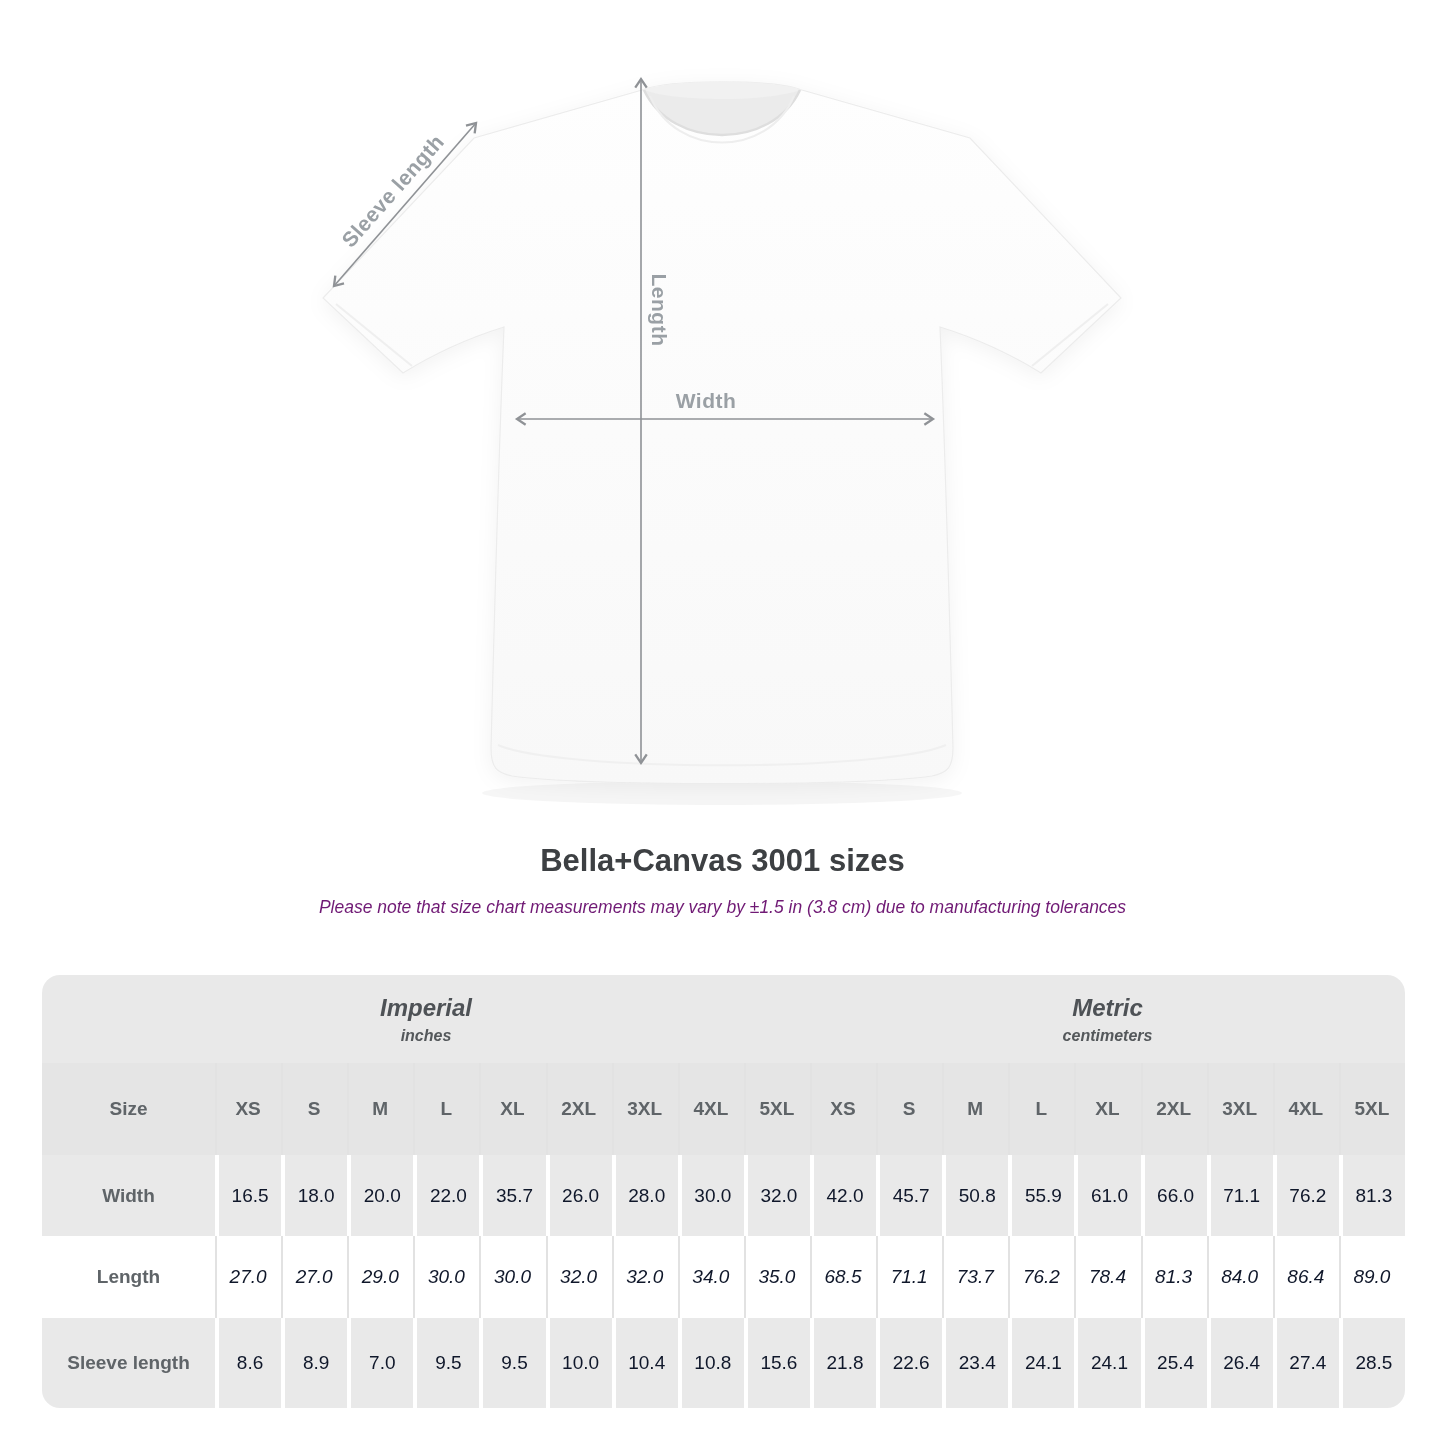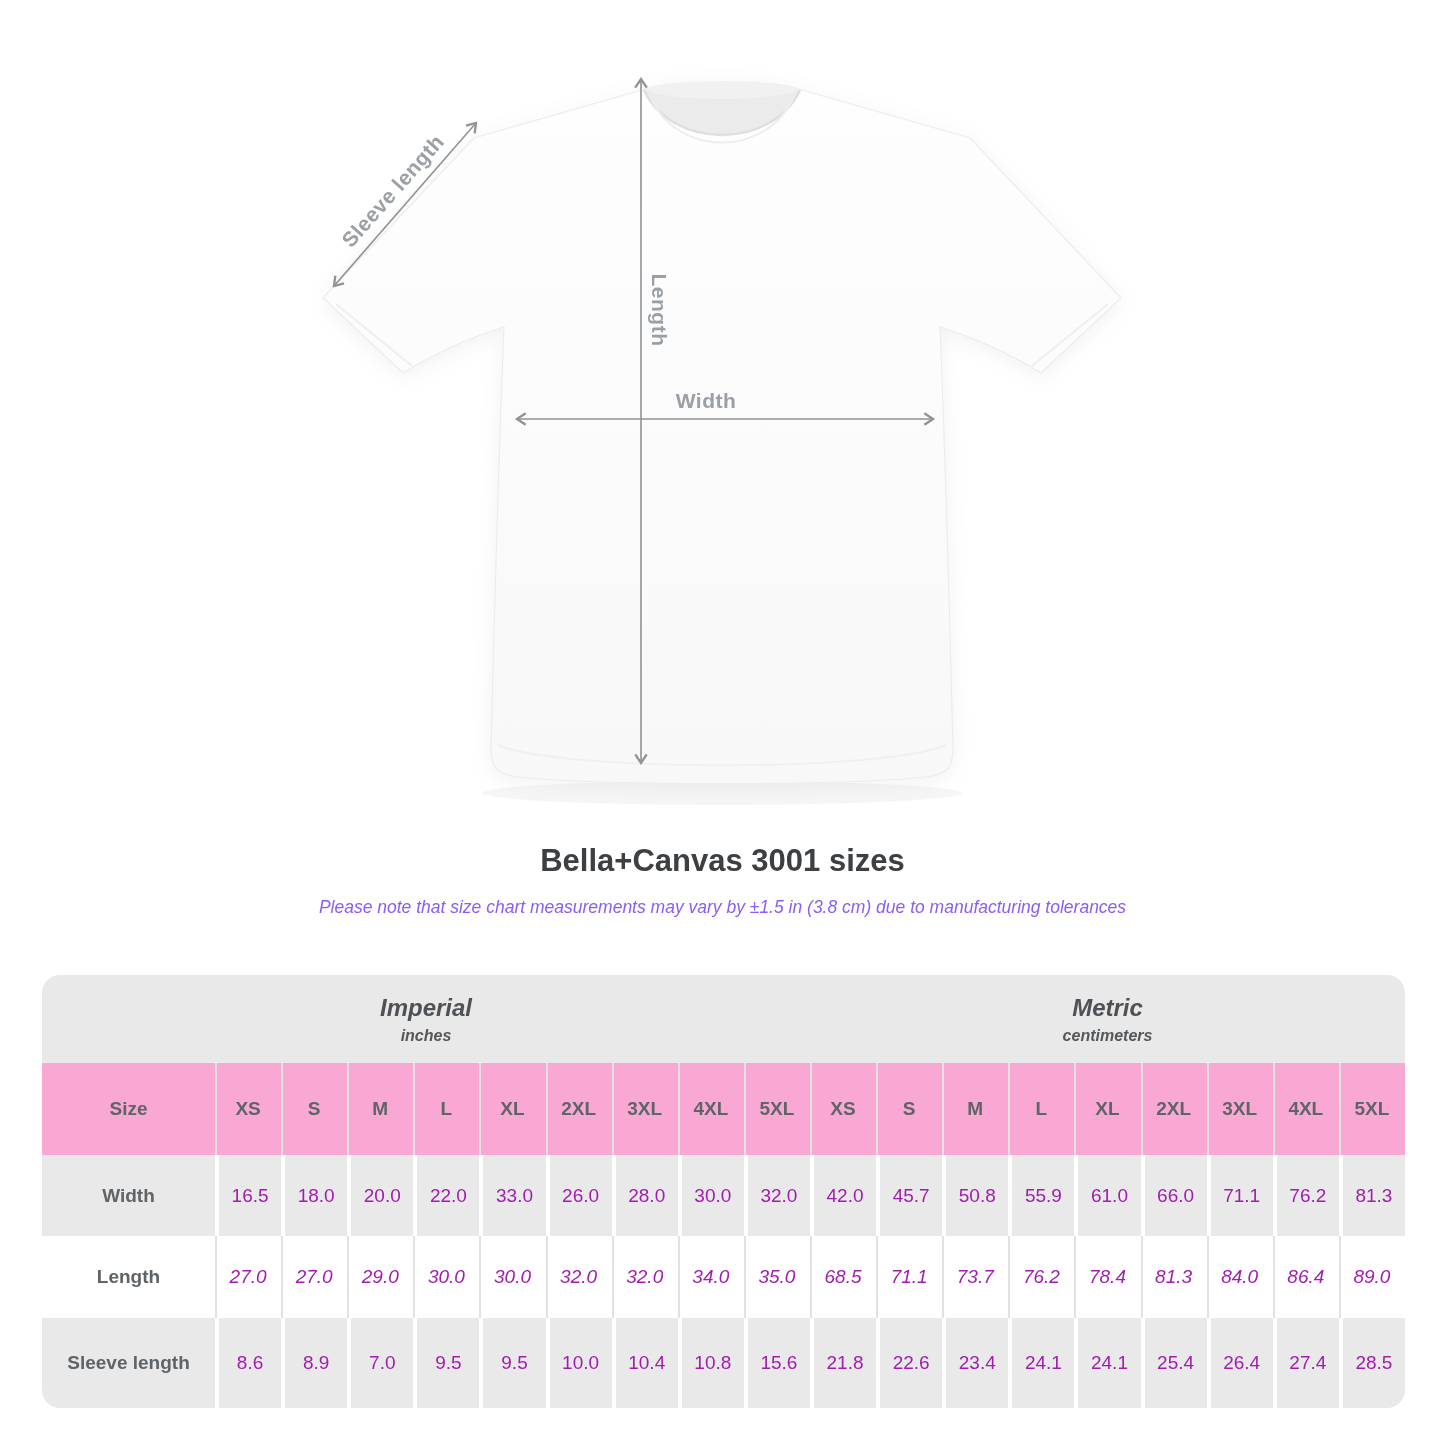--- a/index.html
+++ b/index.html
@@ -19,21 +19,21 @@
   .lbl-length { left:659px; top:310px; transform:translate(-50%,-50%) rotate(90deg); }
   .lbl-width  { left:706px; top:401px; transform:translate(-50%,-50%); }
 
   
   .chart-title {
     position:absolute; left:0; top:843px; width:1445px; text-align:center;
     font-size:31px; font-weight:bold; color:#3d4043;
   }
   .chart-subtitle {
     position:absolute; left:0; top:897px; width:1445px; text-align:center;
-    font-size:17.5px; font-style:italic; color:#8b5cf6;
+    font-size:17.5px; font-style:italic; color:#701a75;
   }
 
   
   .panel {
     position:absolute; left:42px; top:975px; width:1363px; height:433px;
     border-radius:18px; overflow:hidden;
   }
   table.size-table {
     width:100%; height:100%; border-collapse:separate; border-spacing:0;
     table-layout:fixed;
@@ -41,34 +41,34 @@
   .size-table th, .size-table td {
     text-align:center; vertical-align:middle; padding:0;
     font-family:"Liberation Sans", sans-serif;
   }
   
   tr.units-row th { background:#e9e9e9; height:88px; }
   .unit-title { font-size:24px; font-weight:bold; font-style:italic; color:#4e5256; }
   .unit-sub   { font-size:16px; font-style:italic; color:#54585b; margin-top:5px; }
 
   
-  tr.sizes-row th { background:#f9a8d4; height:92px; font-size:19px; font-weight:bold; color:#5f6468; }
+  tr.sizes-row th { background:#e5e5e5; height:92px; font-size:19px; font-weight:bold; color:#5f6468; }
   tr.sizes-row th:not(:first-child) { box-shadow: inset 2px 0 0 #e2e2e2; }
 
   
   tr.gray-row td  { background:#e9e9e9; }
   tr.gray-row td:not(:first-child) { border-left:4px solid #ffffff; }
   tr.white-row td { background:#ffffff; }
   tr.white-row td:not(:first-child) { box-shadow: inset 2px 0 0 #e2e2e2; font-style: italic; }
   tr.row-width td  { height:81px; }
   tr.row-length td { height:82px; }
   tr.row-sleeve td { height:90px; }
 
   td.row-label { font-size:19px; font-weight:bold; color:#5f6468; }
-  td.val { font-size:19px; color:#a21caf; }
+  td.val { font-size:19px; color:#0f172a; }
 </style>
 </head>
 <body>
 
 <div class="diagram">
   <svg width="1445" height="835" viewBox="0 0 1445 835">
     <defs>
       <linearGradient id="shirtFill" x1="0" y1="0" x2="0" y2="1">
         <stop offset="0" stop-color="#fefefe"></stop>
         <stop offset="1" stop-color="#f8f8f8"></stop>
@@ -177,21 +177,21 @@
       <th>4XL</th>
       <th>5XL</th>
     </tr>
 
     <tr class="gray-row row-width">
       <td class="row-label">Width</td>
       <td class="val">16.5</td>
       <td class="val">18.0</td>
       <td class="val">20.0</td>
       <td class="val">22.0</td>
-      <td class="val">33.0</td>
+      <td class="val">35.7</td>
       <td class="val">26.0</td>
       <td class="val">28.0</td>
       <td class="val">30.0</td>
       <td class="val">32.0</td>
       <td class="val">42.0</td>
       <td class="val">45.7</td>
       <td class="val">50.8</td>
       <td class="val">55.9</td>
       <td class="val">61.0</td>
       <td class="val">66.0</td>

